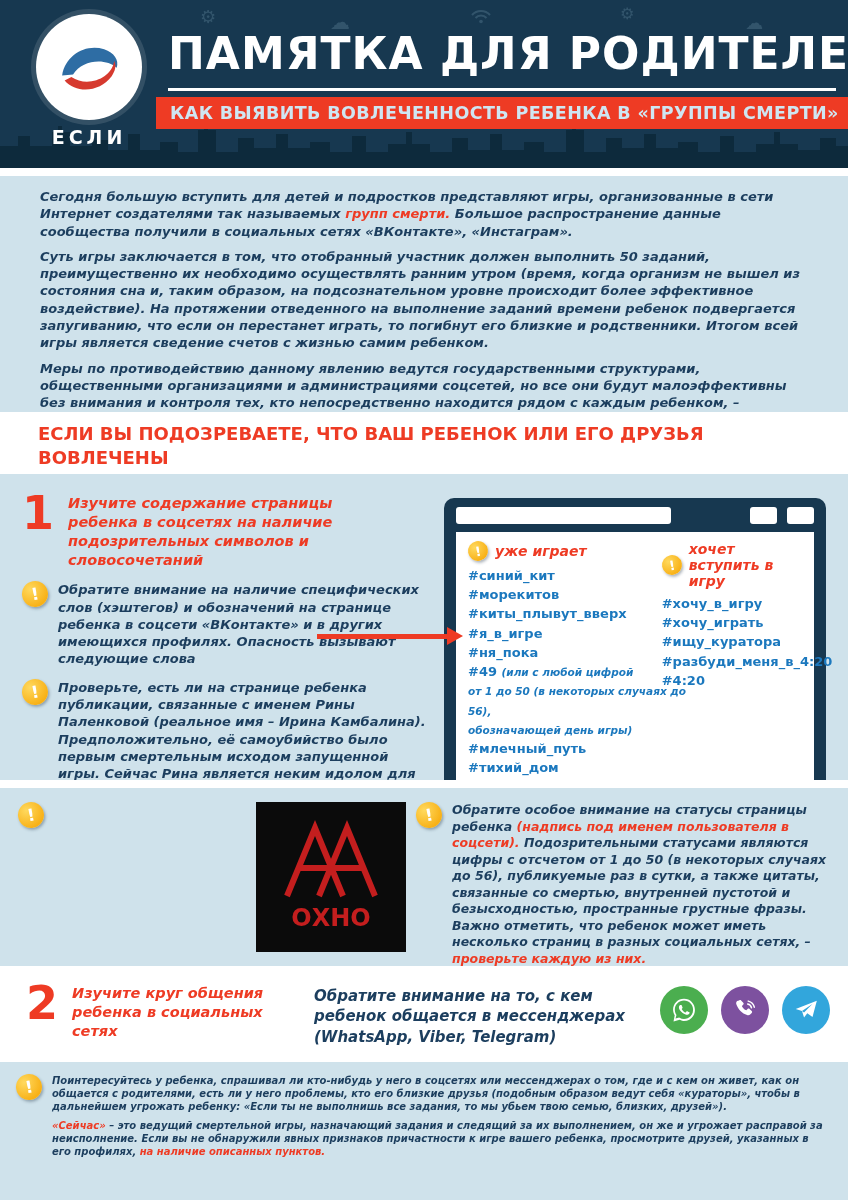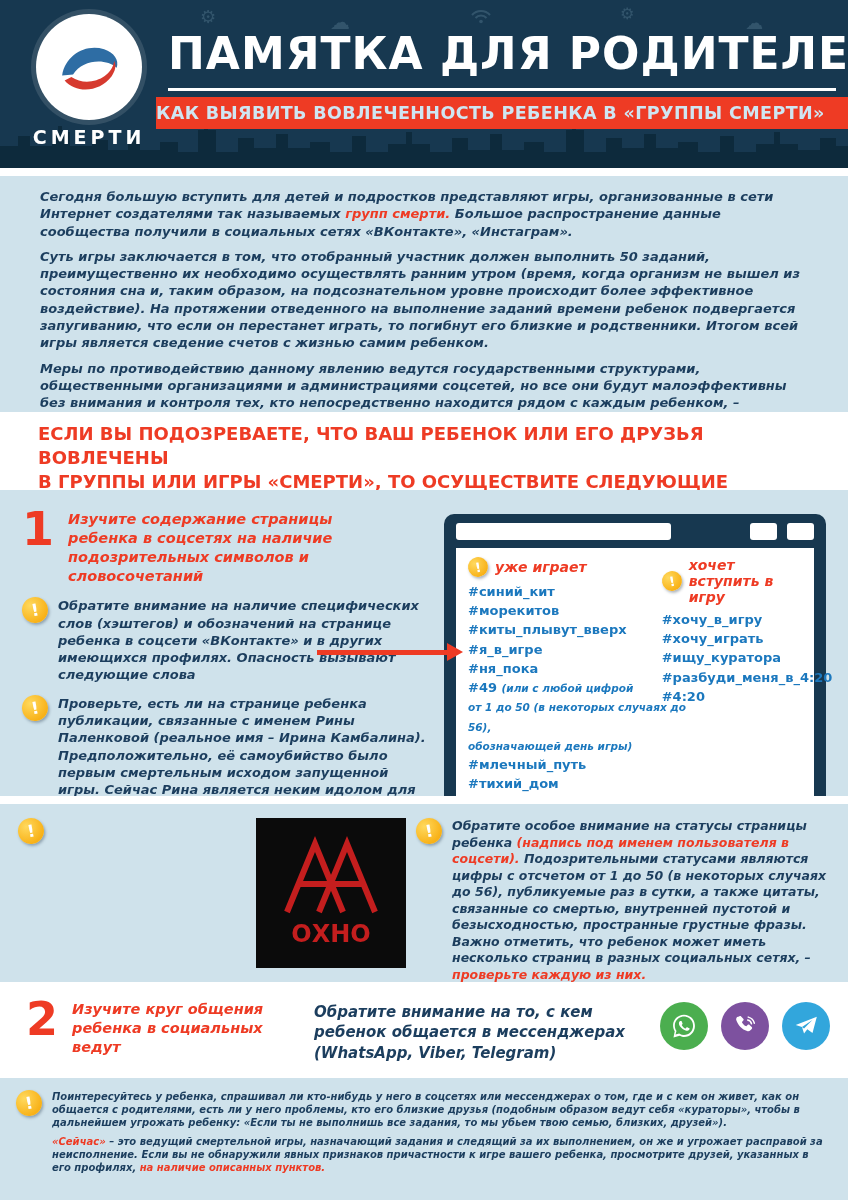--- a/index.html
+++ b/index.html
@@ -13,31 +13,31 @@
   .skyline { position:absolute; bottom:0; left:0; width:848px; height:46px; display:block; }
   .logo-circle { position:absolute; top:14px; left:36px; width:106px; height:106px; border-radius:50%;
     background:#fff; display:flex; align-items:center; justify-content:center; z-index:4;
     box-shadow:0 0 0 5px rgba(255,255,255,.12); }
   .logo-text { position:absolute; top:126px; left:30px; width:118px; text-align:center; color:#fff;
     font-weight:bold; font-size:19px; letter-spacing:4px; z-index:5; }
   .title { position:absolute; left:168px; top:28px; right:16px; color:#fff; font-size:44px;
     font-weight:800; letter-spacing:1px; z-index:3; white-space:nowrap; }
   .title-rule { position:absolute; left:168px; right:12px; top:88px; height:3px; background:#fff; z-index:3; }
   .subtitle-bar { position:absolute; left:156px; right:0; top:97px; height:32px; background:var(--red,#ee3b24);
-    display:flex; align-items:center; z-index:3; }
+    display:flex; align-items:center; padding-left:14px; z-index:3; }
   .subtitle-bar span { color:#cfe6f2; font-weight:bold; font-size:17.5px; letter-spacing:.4px; }
 
   
   .intro { margin-top:8px; height:236px; background:var(--panel,#cfe2eb); padding:12px 40px 0; }
   .intro p { color:var(--text,#1c3e5e); font-weight:bold; font-style:italic; font-size:13px;
     line-height:1.33; margin-bottom:8px; }
   .red { color:var(--red,#ee3b24); }
 
   
-  .alert { height:78px; background:#fff; padding:10px 38px 0; color:var(--red,#ee3b24);
+  .alert { height:62px; background:#fff; padding:10px 38px 0; color:var(--red,#ee3b24);
     font-weight:800; font-size:18px; line-height:1.33; }
 
   
   .step1 { height:306px; background:var(--panel,#cfe2eb); position:relative; padding:18px 12px 0 22px; display:flex; }
   .s1-left { width:412px; position:relative; }
   .step-head { display:flex; gap:14px; }
   .step-num { color:var(--red,#ee3b24); font-size:46px; font-weight:800; line-height:.95; }
   .step-title { color:var(--red,#ee3b24); font-weight:bold; font-style:italic; font-size:14.5px;
     line-height:1.3; width:320px; padding-top:2px; }
   .warn-row { display:flex; gap:10px; margin-top:12px; align-items:flex-start; }
@@ -115,21 +115,21 @@
       <span style="left:620px; top:4px; font-size:16px;">⚙</span>
       <span style="left:745px; top:12px; font-size:18px;">☁</span>
     </div>
 
     <div class="logo-circle">
       <svg width="84" height="84" viewBox="0 0 100 100">
         <path d="M18 60 C22 36 46 22 68 29 C80 33 86 42 83 51 C70 39 42 41 31 59 Z" fill="#2e6da4"></path>
         <path d="M21 66 C35 82 63 80 77 61 C81 55 83 49 80 43 C77 64 48 75 29 62 Z" fill="#d63a2f"></path>
       </svg>
     </div>
-    <div class="logo-text">СМЕРТИ</div>
+    <div class="logo-text">ЕСЛИ</div>
 
     <h1 class="title">ПАМЯТКА ДЛЯ РОДИТЕЛЕЙ</h1>
     <div class="title-rule"></div>
     <div class="subtitle-bar">
       <span>КАК ВЫЯВИТЬ ВОВЛЕЧЕННОСТЬ РЕБЕНКА В «ГРУППЫ СМЕРТИ»</span>
     </div>
 
     <svg class="skyline" viewBox="0 0 848 46" preserveAspectRatio="none">
       <path fill="#0d2a3c" d="M0 46 L0 24 L18 24 L18 14 L30 14 L30 24 L52 24 L52 10 L58 10 L58 4 L62 4 L62 10 L70 10 L70 24 L92 24 L92 18 L108 18 L108 28 L128 28 L128 12 L140 12 L140 28 L160 28 L160 20 L178 20 L178 30 L198 30 L198 8 L204 8 L204 2 L208 2 L208 8 L216 8 L216 30 L238 30 L238 16 L254 16 L254 26 L276 26 L276 12 L288 12 L288 26 L310 26 L310 20 L330 20 L330 30 L352 30 L352 14 L366 14 L366 30 L388 30 L388 22 L406 22 L406 10 L412 10 L412 22 L430 22 L430 30 L452 30 L452 16 L468 16 L468 28 L490 28 L490 12 L502 12 L502 28 L524 28 L524 20 L544 20 L544 30 L566 30 L566 8 L572 8 L572 2 L576 2 L576 8 L584 8 L584 30 L606 30 L606 16 L622 16 L622 26 L644 26 L644 12 L656 12 L656 26 L678 26 L678 20 L698 20 L698 30 L720 30 L720 14 L734 14 L734 30 L756 30 L756 22 L774 22 L774 10 L780 10 L780 22 L798 22 L798 28 L820 28 L820 16 L836 16 L836 24 L848 24 L848 46 Z"></path>
     </svg>
@@ -228,21 +228,21 @@
       <div class="warn-row">
         <span class="warn-ico">!</span>
         <p><span>Обратите особое внимание на статусы страницы ребенка </span><span class="red">(надпись под именем пользователя в соцсети).</span><span> Подозрительными статусами являются цифры с отсчетом от 1 до 50 (в некоторых случаях до 56), публикуемые раз в сутки, а также цитаты, связанные со смертью, внутренней пустотой и безысходностью, пространные грустные фразы. Важно отметить, что ребенок может иметь несколько страниц в разных социальных сетях, – </span><span class="red">проверьте каждую из них.</span></p>
       </div>
     </div>
   </section>
 
   <section class="step2 sec">
     <div class="step-head">
       <div class="step-num">2</div>
-      <div class="step-title">Изучите круг общения ребенка в социальных ведут</div>
+      <div class="step-title">Изучите круг общения ребенка в социальных сетях</div>
     </div>
     <p class="step2-note">Обратите внимание на то, с кем ребенок общается в мессенджерах (WhatsApp, Viber, Telegram)</p>
     <div class="msgr">
       <div class="mi wa">
         <svg width="28" height="28" viewBox="0 0 32 32" fill="#fff">
           <path d="M16 3 C9 3 3.5 8.5 3.5 15.5 c0 2.4.7 4.7 1.9 6.6 L4 29 l7.1-1.9 c1.8 1 3.9 1.5 4.9 1.5 7 0 12.5-5.6 12.5-12.6 C28.5 8.5 23 3 16 3 z M16 26.2 c-1.8 0-3.6-.5-5.1-1.4 l-.4-.2-4.2 1.1 1.1-4.1-.3-.4 c-1-1.6-1.6-3.6-1.6-5.6 0-5.8 4.7-10.4 10.5-10.4 5.8 0 10.4 4.6 10.4 10.4 0 5.8-4.6 10.6-10.4 10.6 z"></path>
           <path d="M21.8 18.3 c-.3-.2-1.8-.9-2-1 -.3-.1-.5-.2-.7.2 -.2.3-.8 1-.9 1.2 -.2.2-.3.2-.6.1 -.3-.2-1.3-.5-2.4-1.5 -.9-.8-1.5-1.8-1.7-2.1 -.2-.3 0-.5.1-.6 .1-.1.3-.3.4-.5 .2-.2.2-.3.3-.5 .1-.2 0-.4 0-.6 -.1-.2-.7-1.7-1-2.3 -.2-.6-.5-.5-.7-.5 h-.6 c-.2 0-.5.1-.8.4 -.3.3-1 1-1 2.5 0 1.5 1.1 2.9 1.2 3.1 .2.2 2.1 3.2 5.1 4.5 .7.3 1.3.5 1.7.6 .7.2 1.4.2 1.9.1 .6-.1 1.8-.7 2-1.4 .3-.7.3-1.3.2-1.4 -.1-.1-.3-.2-.5-.3 z"></path>
         </svg>
       </div>
       <div class="mi vb">

